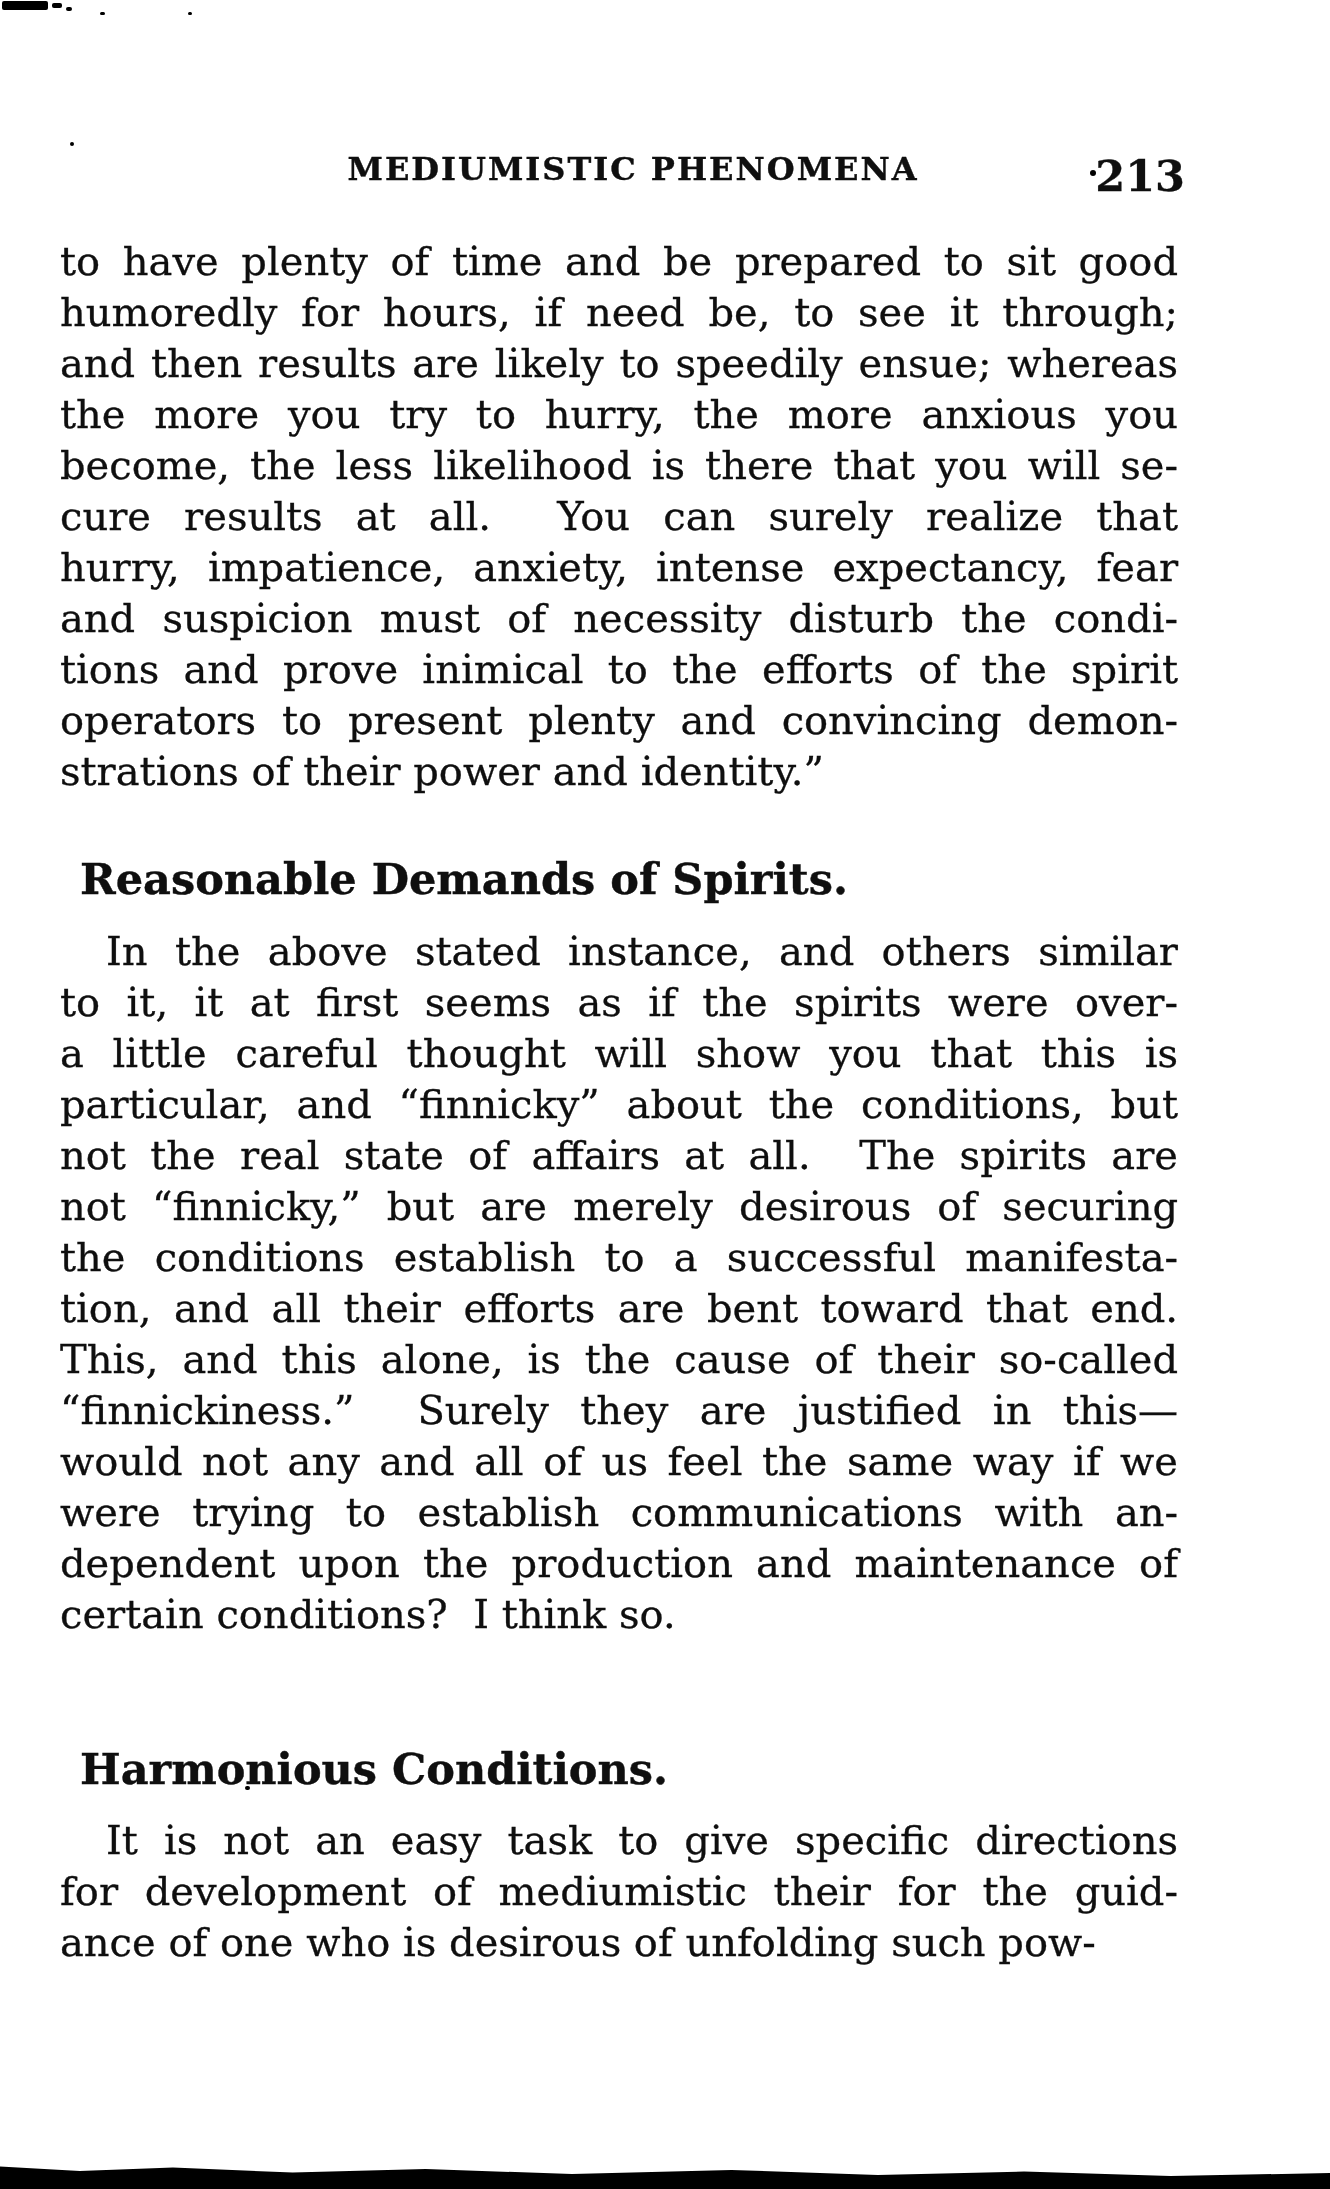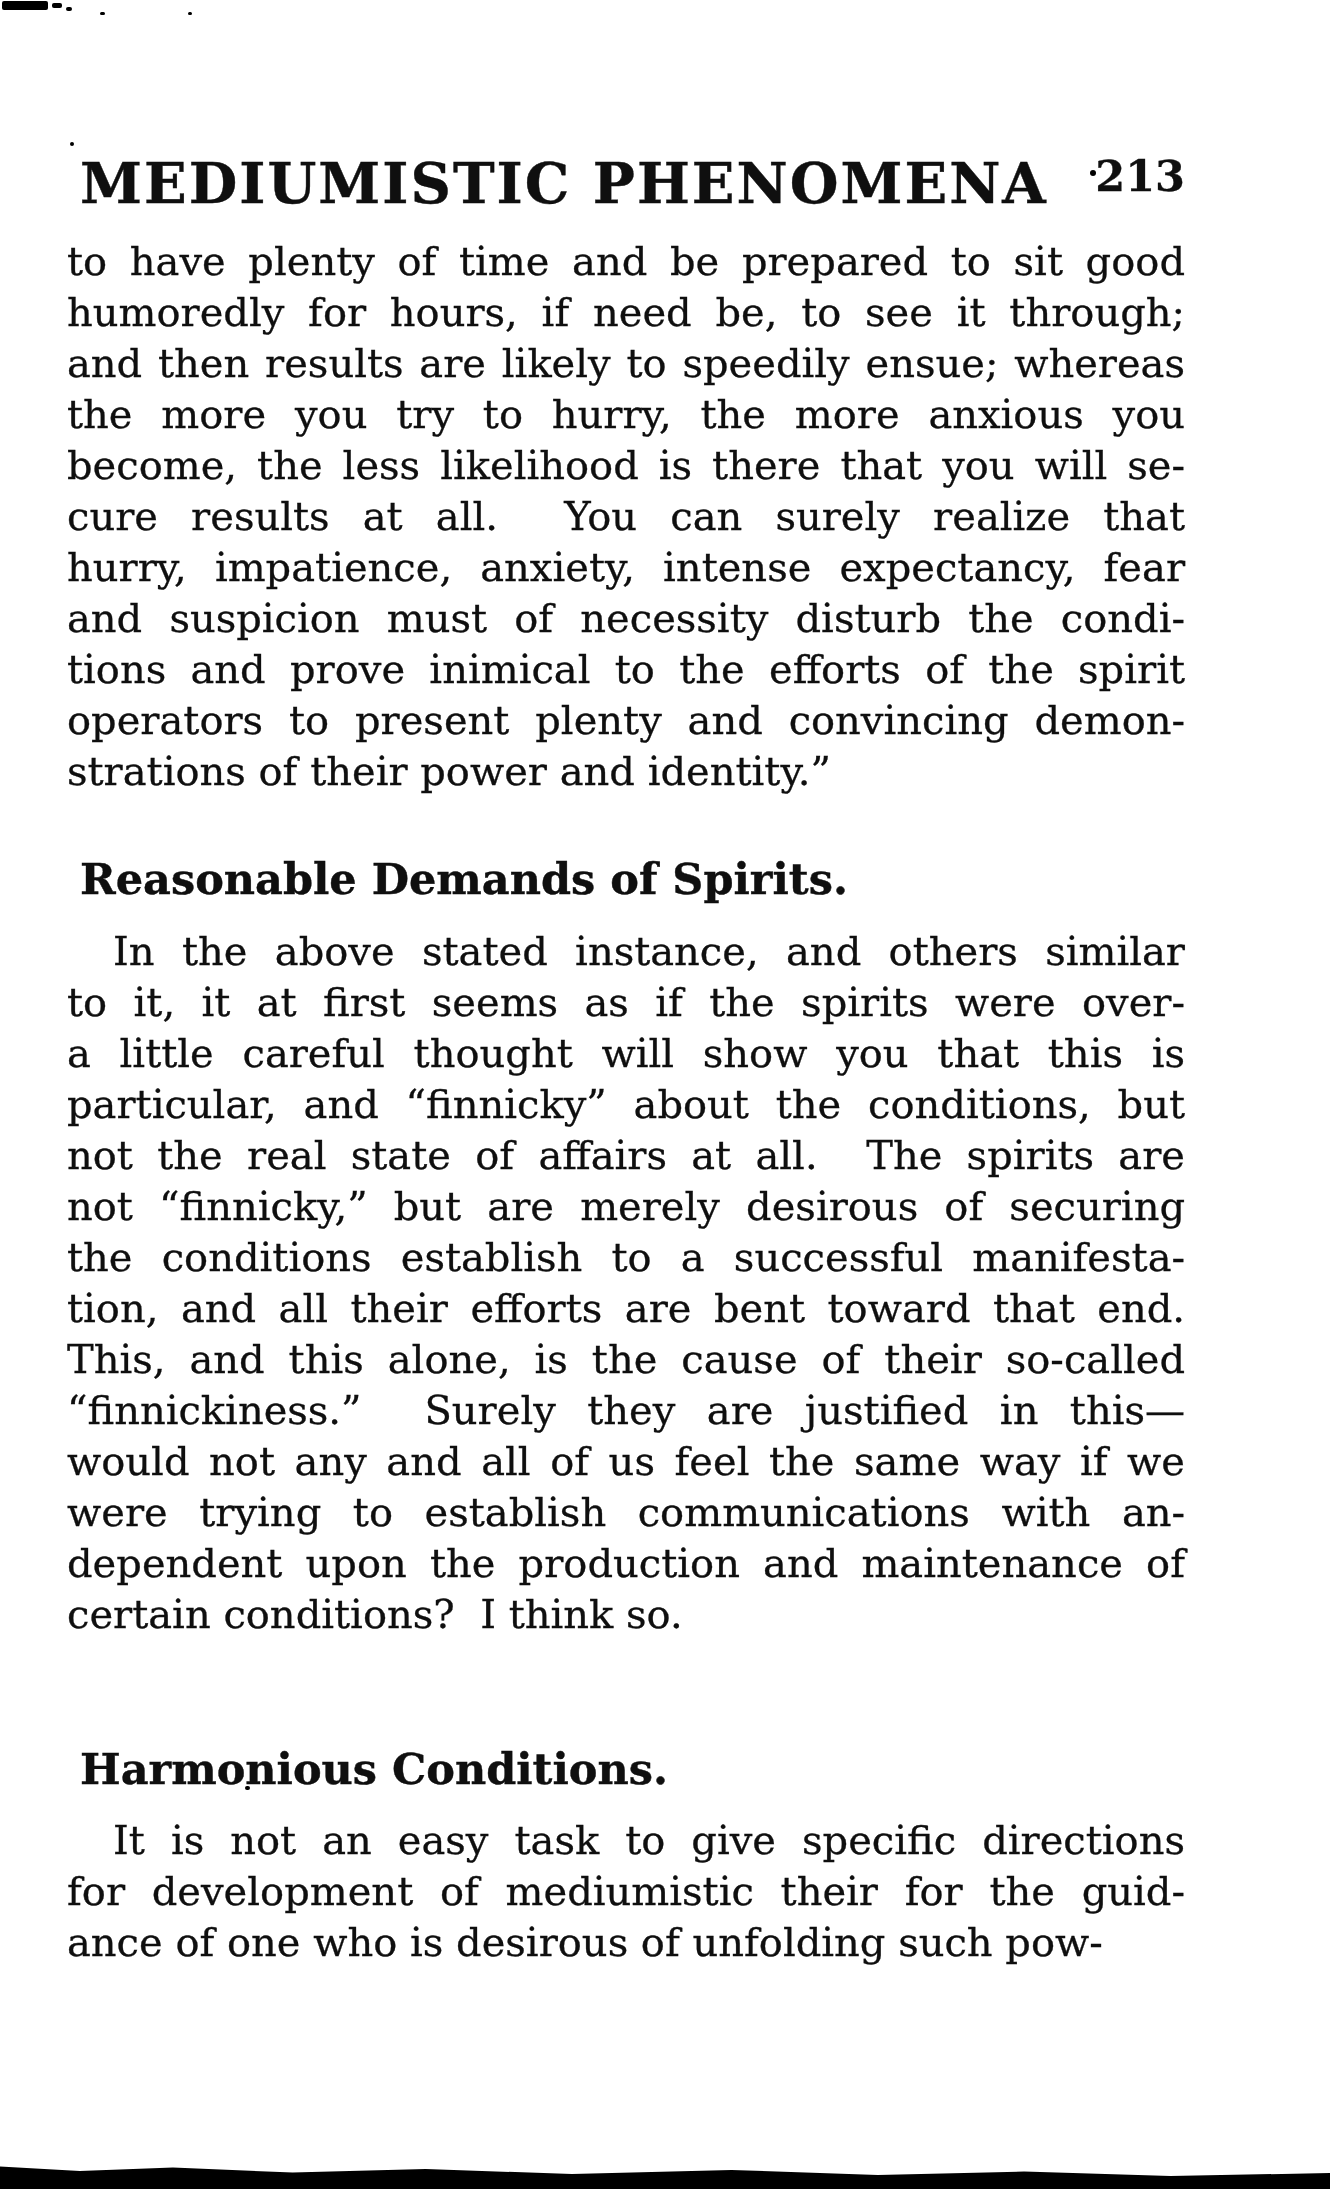--- a/index.html
+++ b/index.html
@@ -15,39 +15,39 @@
     background: #ffffff;
     color: #0f0f0f;
   }
   
   .header {
     position: absolute;
     left: 67px; top: 150px;
     width: 1118px; height: 54px;
   }
   .running-title {
-    position: absolute; left: 13px; top: 0;
+    position: absolute; left: 7px; top: 0;
     width: 100%;
-    text-align: left;
-    font-size: 56px;
+    text-align: center;
+    font-size: 32px;
     font-weight: bold;
     letter-spacing: 2px;
     -webkit-text-stroke: 0.4px #0f0f0f;
     white-space: nowrap;
   }
   .page-number {
     position: absolute; right: 0; top: 1px;
     font-size: 43px;
     font-weight: bold;
     -webkit-text-stroke: 0.3px #0f0f0f;
   }
   
   .para {
     position: absolute;
-    left: 67px;
+    left: 60px;
     width: 1118px;
     font-size: 40px;
     line-height: 51px;
     -webkit-text-stroke: 0.3px #0f0f0f;
   }
   .tline {
     height: 51px;
     text-align: justify;
     text-align-last: justify;
     white-space: nowrap;

